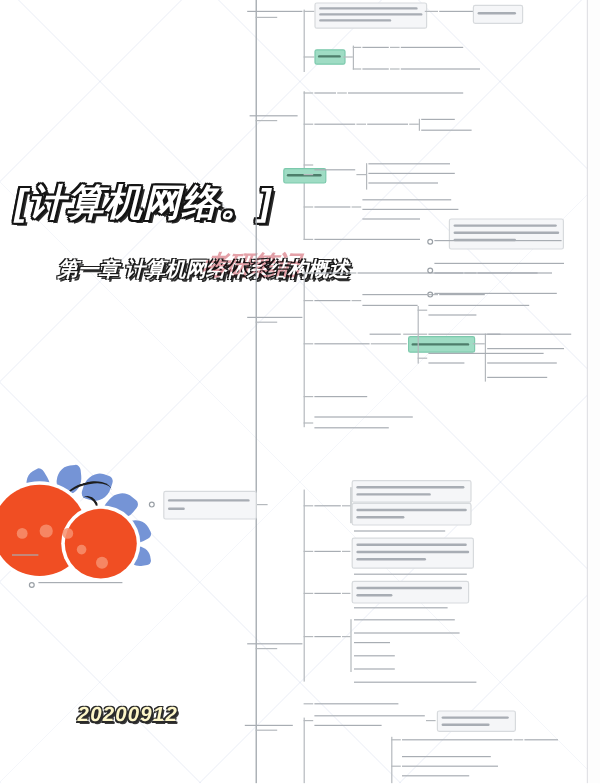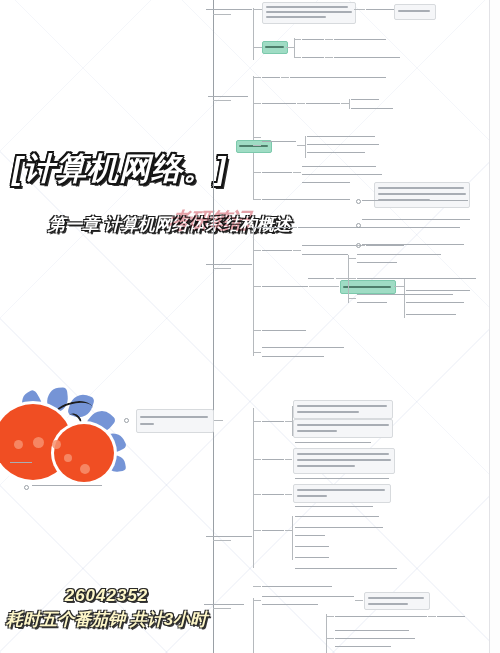--- a/index.html
+++ b/index.html
@@ -115,22 +115,21 @@
       <span class="tom" style="left:54px;top:28px;width:60px;height:58px;"></span>
 
       <span class="spec" style="left:14px;top:44px;width:9px;height:9px;"></span>
       <span class="spec" style="left:33px;top:41px;width:11px;height:11px;"></span>
       <span class="spec" style="left:52px;top:44px;width:9px;height:9px;"></span>
       <span class="spec" style="left:64px;top:58px;width:8px;height:8px;"></span>
       <span class="spec" style="left:80px;top:68px;width:10px;height:10px;"></span>
       <span class="sr">番茄钟</span>
     </div>
 
-    <div class="credit" id="credit-date">26042352</div>
-    <div class="credit" id="credit-note">耗时五个番茄钟 共计3小时</div>
+    <div class="credit" id="credit-date">20200912</div>
   </div>
 
   <div class="stamp">考研笔记</div>
 
   <div id="map">
     <span class="trunk"></span>
 
     <span class="hline" style="left:17px;top:14px;width:18px;"></span>
     <span class="dash" style="left:10px;top:9px;width:46px;"></span>
     <span class="vline" style="left:57px;top:8px;height:52px;"></span>

